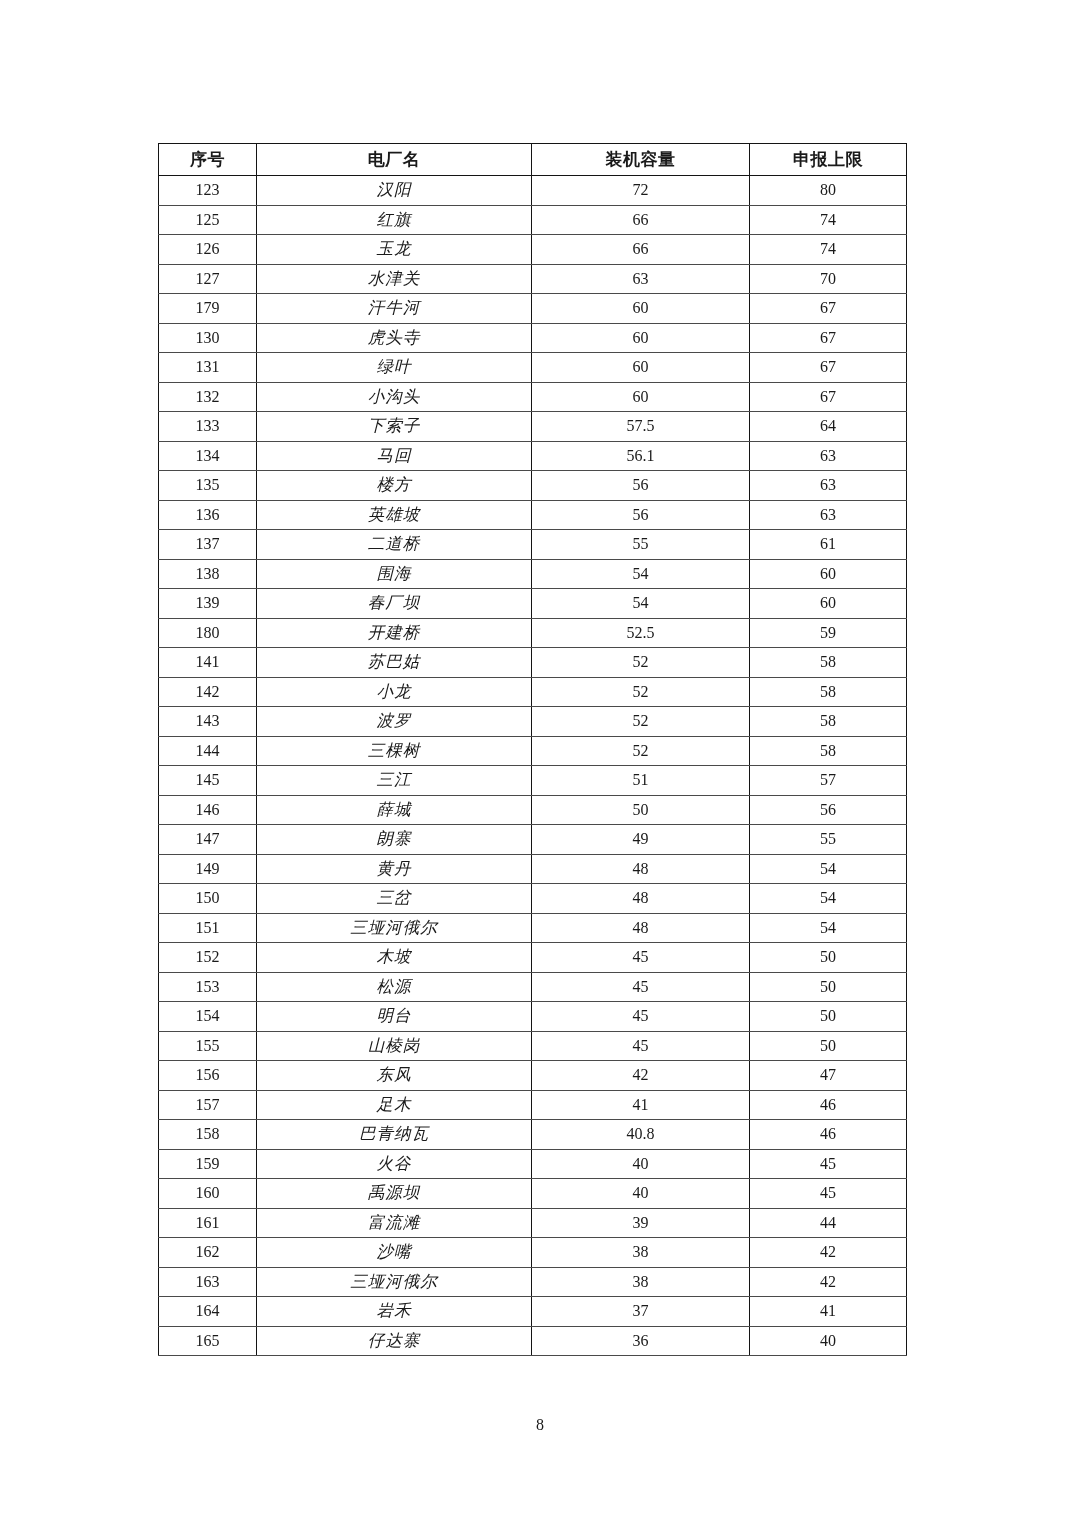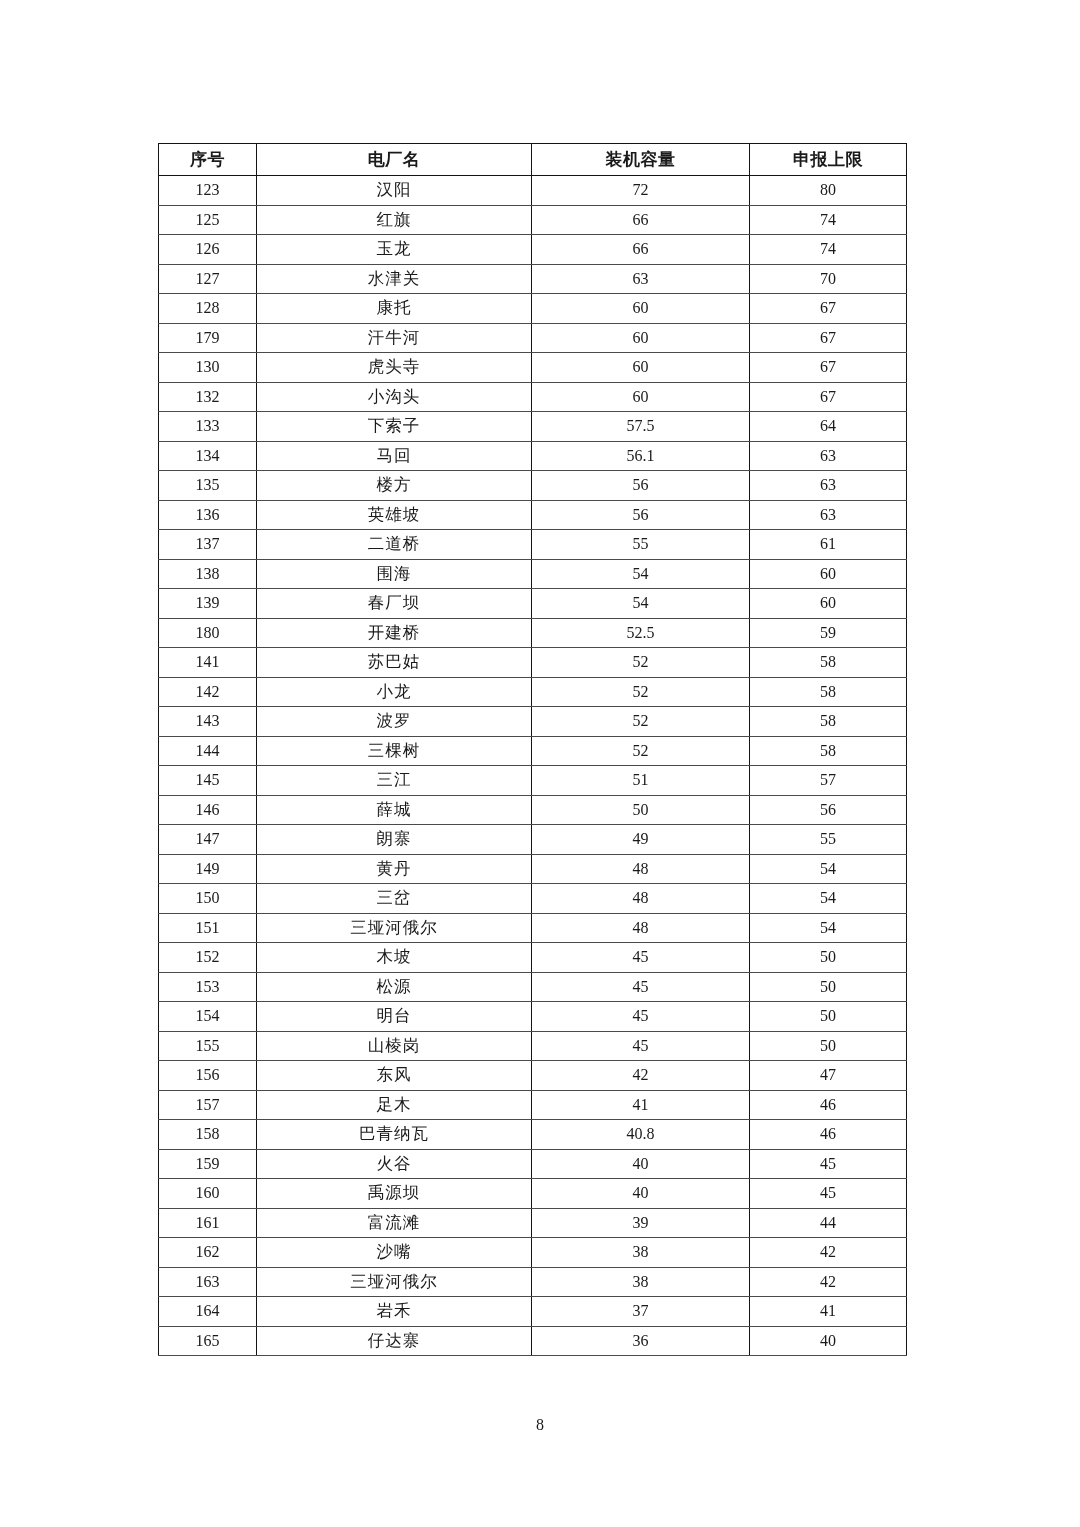--- a/index.html
+++ b/index.html
@@ -53,20 +53,21 @@
     height: 31px;
     letter-spacing: 0.5px;
   }
   table.capacity tbody td.idx,
   table.capacity tbody td.num {
     font-family: "Liberation Serif", "DejaVu Serif", serif;
     font-size: 16px;
   }
   table.capacity tbody td.name {
     letter-spacing: 1px;
+    font-style: italic;
   }
   
   table.capacity tbody tr td {
     border-top-color: #4a4a4a;
     border-bottom-color: #4a4a4a;
   }
   .page-number {
     position: absolute;
     top: 1392px;
     left: 0;
@@ -117,34 +118,34 @@
             <td class="num">66</td>
             <td class="num">74</td>
           </tr>
           <tr>
             <td class="idx">127</td>
             <td class="name">水津关</td>
             <td class="num">63</td>
             <td class="num">70</td>
           </tr>
           <tr>
-            <td class="idx">128</td>
-            <td class="name">康托</td>
-            <td class="num">60</td>
-            <td class="num">67</td>
-          </tr>
-          <tr>
             <td class="idx">179</td>
             <td class="name">汗牛河</td>
             <td class="num">60</td>
             <td class="num">67</td>
           </tr>
           <tr>
             <td class="idx">130</td>
             <td class="name">虎头寺</td>
+            <td class="num">60</td>
+            <td class="num">67</td>
+          </tr>
+          <tr>
+            <td class="idx">131</td>
+            <td class="name">绿叶</td>
             <td class="num">60</td>
             <td class="num">67</td>
           </tr>
           <tr>
             <td class="idx">132</td>
             <td class="name">小沟头</td>
             <td class="num">60</td>
             <td class="num">67</td>
           </tr>
           <tr>

